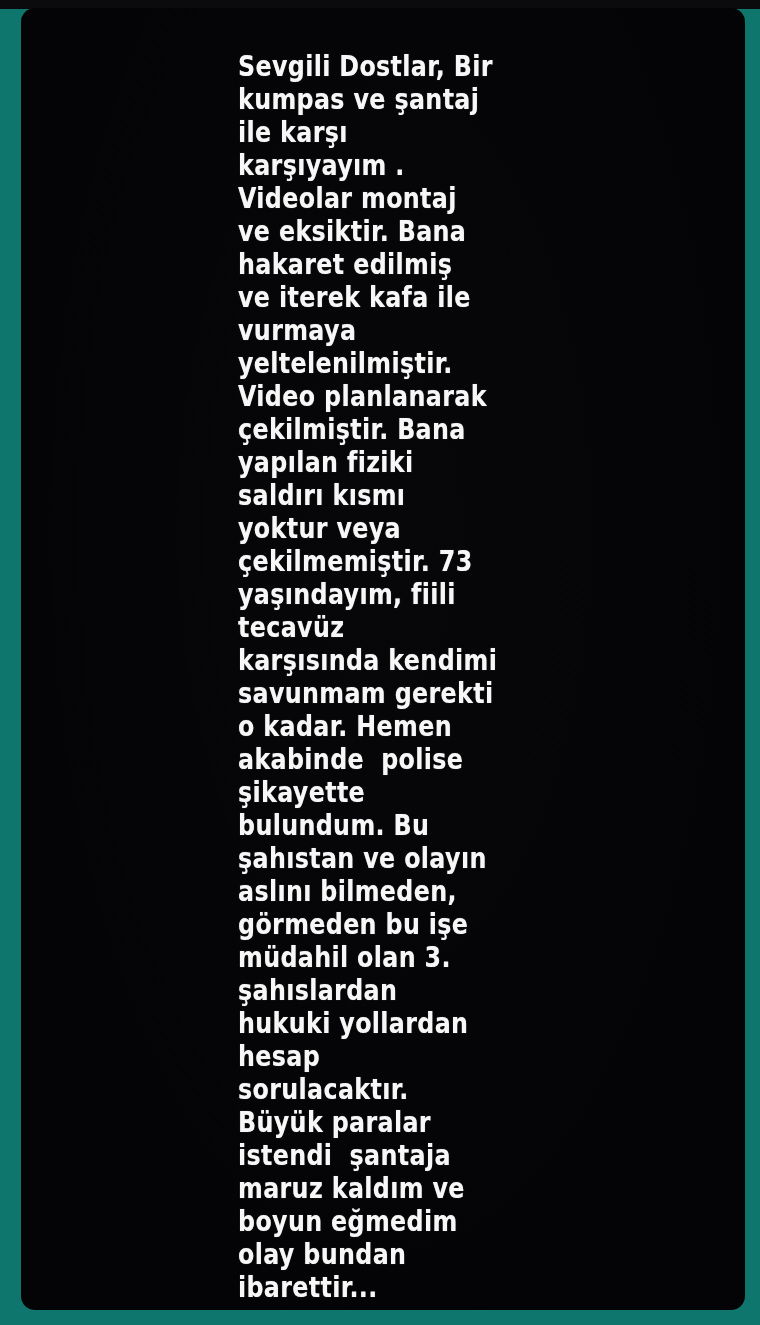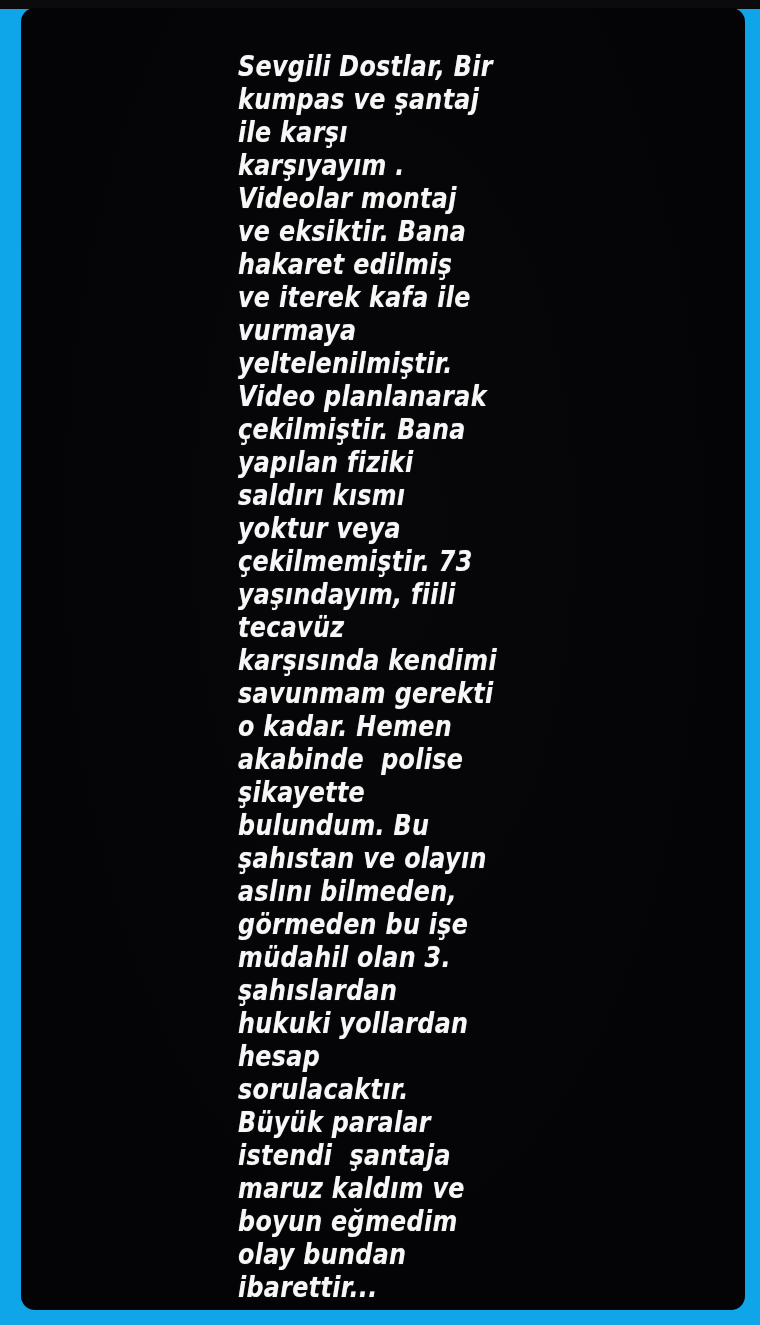--- a/index.html
+++ b/index.html
@@ -48,21 +48,21 @@
     letter-spacing: 0.4px;
     white-space: pre-wrap;
     transform: scaleX(0.85);
     transform-origin: left top;
     text-shadow: 0 0 1px rgba(255,255,255,0.45);
   }
 </style>
 </head>
 <body>
 
-<div class="outer" style="background: #0ea5e9; font-style: italic;">
+<div class="outer" style="background: #0f766e;">
   <div class="story-card">
     <div class="story-text" style="color: rgb(247, 247, 247);">Sevgili Dostlar, Bir
 kumpas ve şantaj
 ile karşı
 karşıyayım .
 Videolar montaj
 ve eksiktir. Bana
 hakaret edilmiş
 ve iterek kafa ile
 vurmaya

